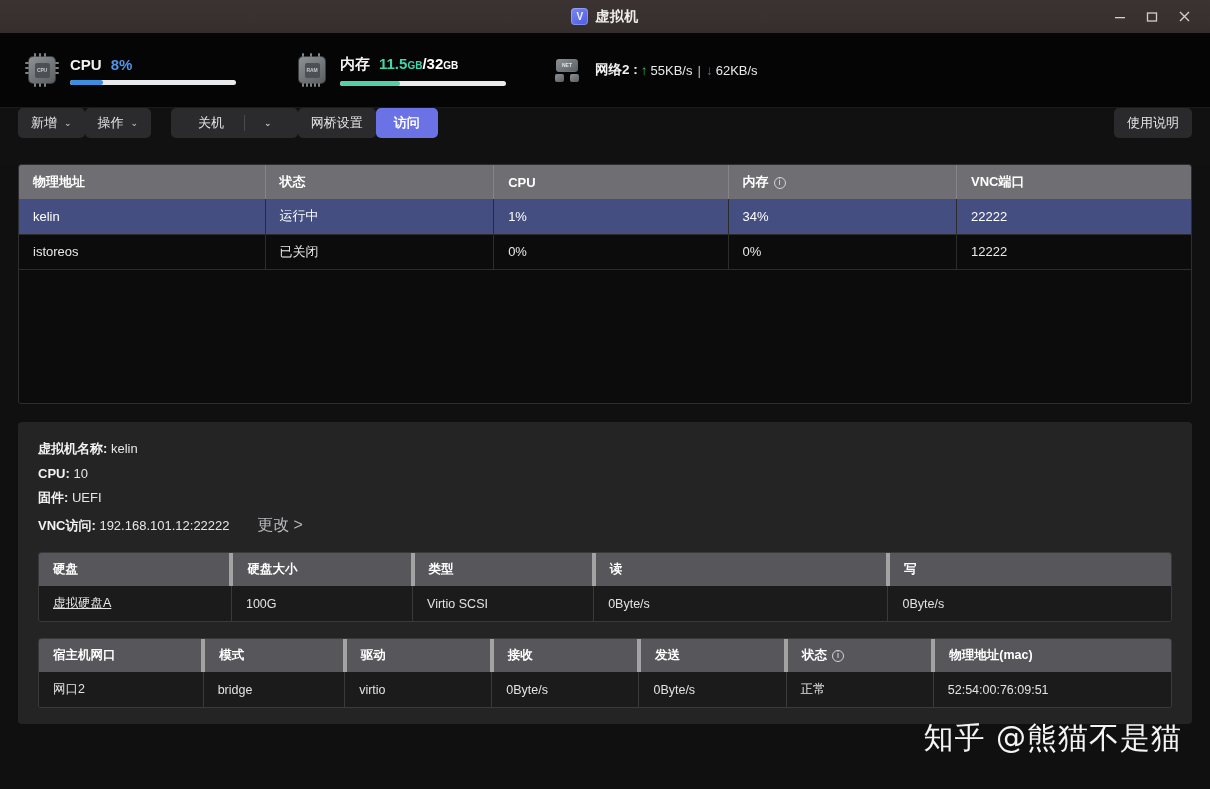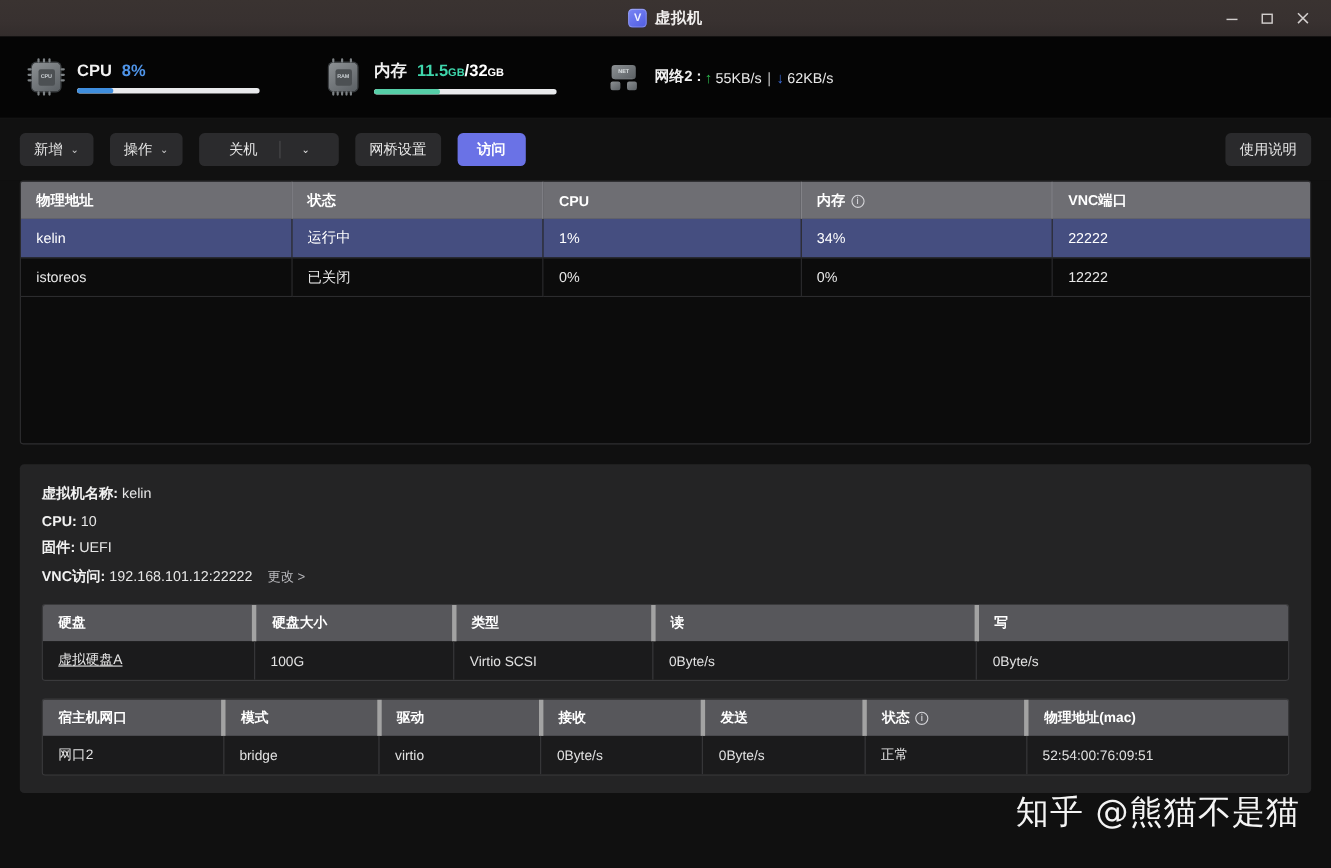--- a/index.html
+++ b/index.html
@@ -99,31 +99,31 @@
   .bar .fill.cpu { background: #3f8ede; }
   .bar .fill.mem { background: #56cfa8; }
   .net-text { color: #f1f1f1; font-size: 13.5px; font-weight: 700; display:flex; align-items:center; gap:3px;}
   .net-text .ar-up { color: #2fbb4f; font-weight: 700; }
   .net-text .ar-dn { color: #3d6fe0; font-weight: 700; }
   .net-text .spd { font-weight: 400; font-size: 13px; color:#e9e9e9; }
   .net-text .pipe { color: #bdbdbd; font-weight: 300; margin: 0 2px; }
 
   
   .toolbar {
-    height: 56px; display: flex; align-items: center; padding: 0 18px;
-    background: #111111; gap: 15px;
+    height: 56px; display: flex; align-items: flex-start; padding: 0 18px;
+    background: #111111; gap: 0;
   }
   .btn {
     height: 30px; padding: 0 13px; border-radius: 5px;
     background: #2b2b2d; color: #e6e6e6; font-size: 13px;
     display: flex; align-items: center; gap: 7px; cursor: default;
     border: none; white-space: nowrap;
   }
   .btn .caret { font-size: 9px; opacity: .85; }
-  .btn.split { padding: 14px; }
+  .btn.split { padding: 14px; margin-left: 20px; }
   .btn.split .main { padding: 0 13px; height:30px; display:flex; align-items:center;}
   .btn.split .divider { width:1px; height:16px; background:#4a4a4c; }
   .btn.split .arrow { padding: 0 12px; height:30px; display:flex; align-items:center; font-size:9px;}
   .btn.accent { background: #6a72e6; color: #ffffff; font-weight: 600; padding: 12px 18px; }
   .spacer { flex: 1; }
   .btn.ghost { background: #2a2a2c; }
 
   
   .panel-vm {
     margin: 0 18px; border: 1px solid #2e2e30; border-radius: 3px;
@@ -152,21 +152,21 @@
   
   .details {
     margin: 18px 18px 0 18px; background: #242425; border-radius: 4px;
     padding: 18px 20px 16px 20px;
   }
   .detail-cols { display: flex; }
   .detail-col { display: flex; flex-direction: column; gap: 8px; }
   .detail-col.left { width: 570px; }
   .detail-row { font-size: 13px; color: #e6e6e6; white-space: nowrap; }
   .detail-row b { font-weight: 700; color: #f2f2f2; }
-  .link-change { color: #b9b9bd; font-size: 12px; margin-left: 10px; cursor: default; }
+  .link-change { color: #b9b9bd; font-size: 16px; margin-left: 24px; cursor: default; }
 
   .sub-table { margin-top: 16px; border: 1px solid #3a3a3c; border-radius: 3px; overflow: hidden; }
   .sub-table thead th {
     background: #57575b; color: #ffffff; font-size: 12.5px; font-weight: 700;
     text-align: left; height: 33px; padding: 0 14px;
     border-right: 4px solid #a3a3a3;
   }
   .sub-table thead th:last-child { border-right: none; }
   .sub-table tbody td {
     height: 35px; padding: 0 14px; font-size: 12.5px; color: #e2e2e2;

